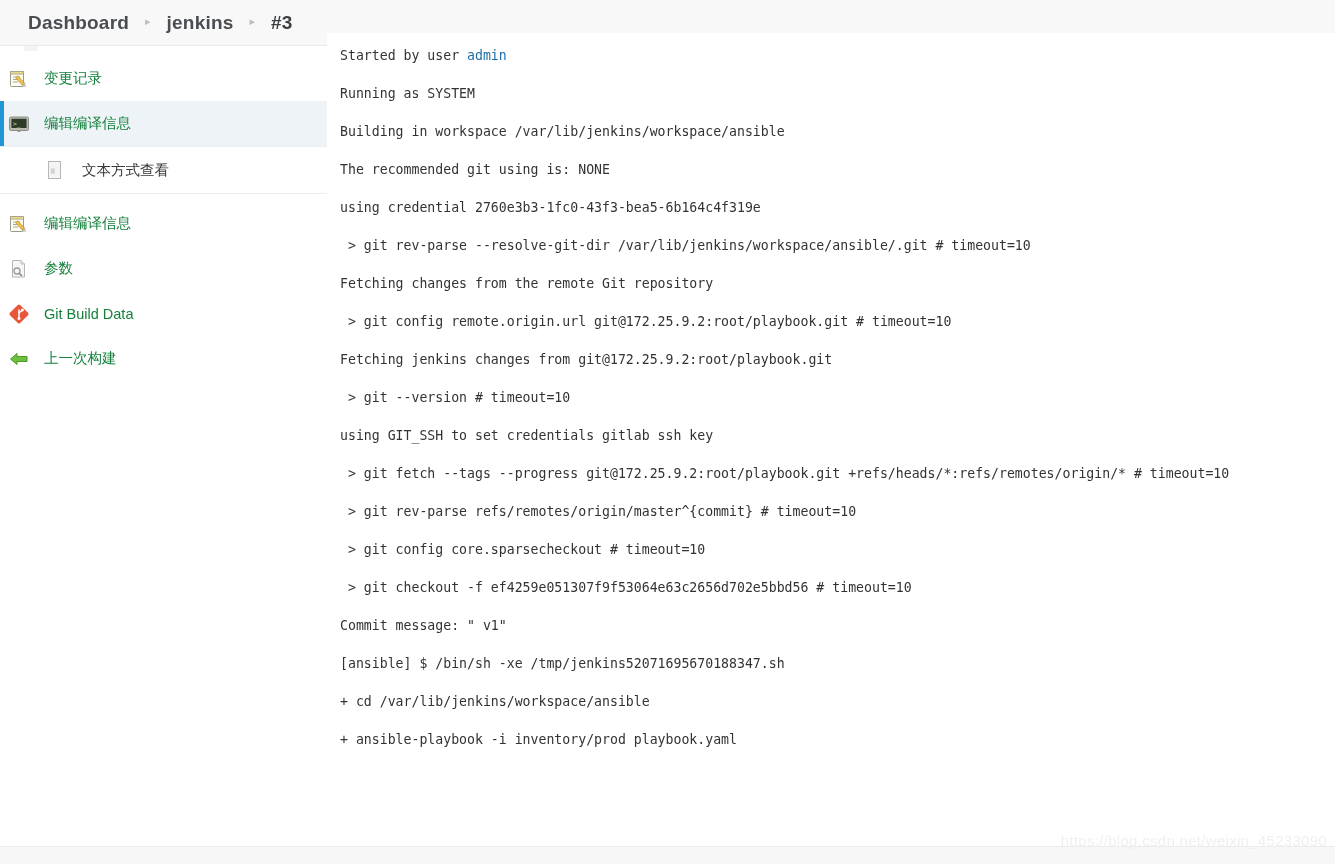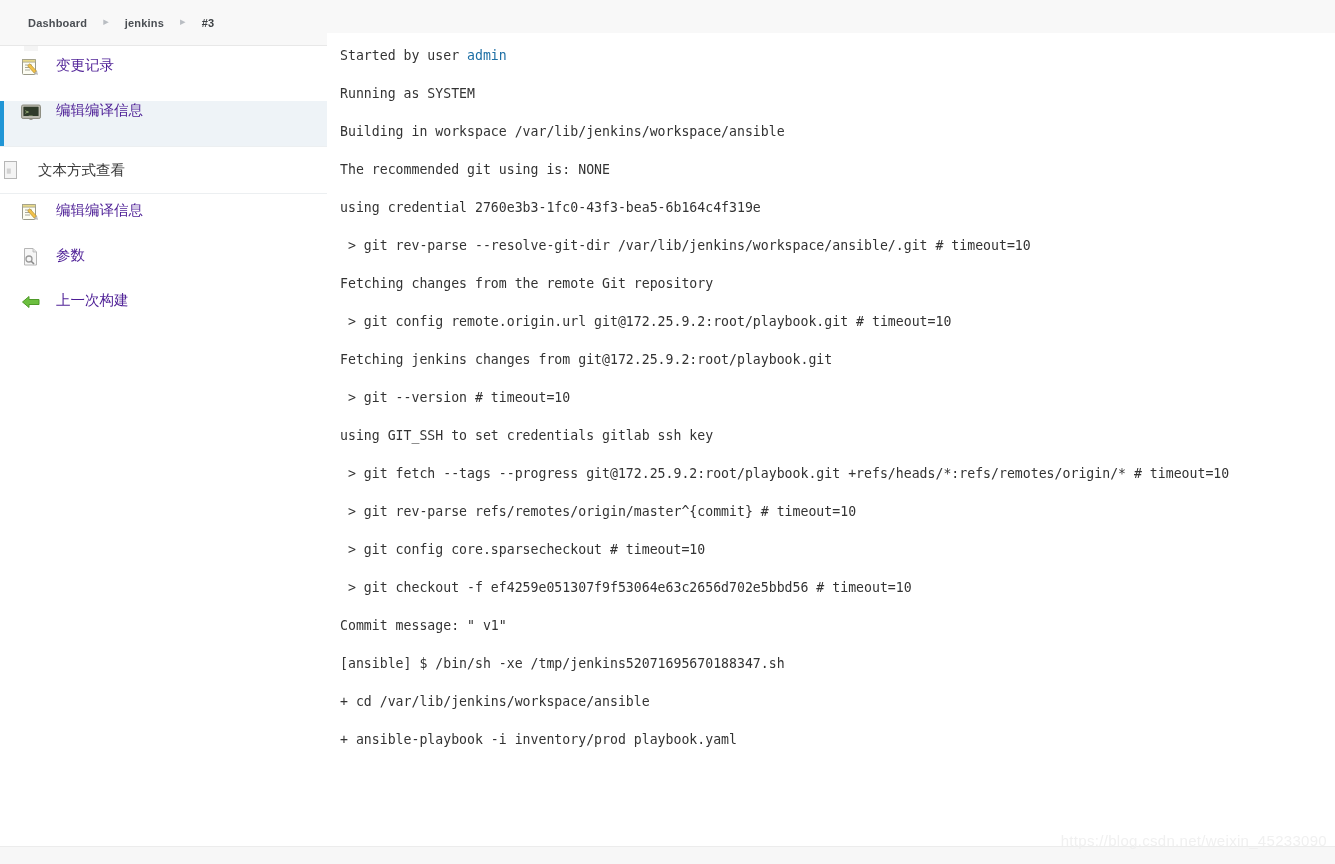--- a/index.html
+++ b/index.html
@@ -14,21 +14,21 @@
 
   
   .breadcrumb-bar {
     position: absolute; left: 0; top: 0; width: 1335px; height: 46px;
     background: #f8f8f8;
     border-bottom: 1px solid #e8e8e8;
     display: flex; align-items: center;
     padding-left: 28px;
   }
   .crumb {
-    font-size: 11px; color: #4b4f54; letter-spacing: .2px;
+    font-size: 19px; color: #4b4f54; letter-spacing: .2px;
     font-weight: 600;
   }
   .crumb.link { font-weight: 600; color: #4a4e53; cursor: pointer; }
   .crumb.current { font-weight: 700; color: #3c4043; }
   .crumb-sep {
     display: inline-block; margin: 0 16px; color: #b9bdc2; font-size: 11px;
     transform: translateY(-1px);
   }
 
   
@@ -38,39 +38,40 @@
     border-right: 1px solid #e4e4e4;
     overflow: hidden;
   }
   .side-clip-top { height: 10px; position: relative; overflow: hidden; }
   .side-clip-top .ghost-icon {
     position: absolute; left: 22px; top: -12px; width: 20px; height: 20px;
     opacity: .22;
   }
   .side-item {
     position: relative;
-    display: flex; 
+    display: flex; align-items: center;
     height: 45px;
-    padding-left: 20px;
+    padding-left: 8px;
     font-size: 14.5px;
-    color: #4c1d95;
+    color: #15803d;
     cursor: pointer;
   }
   .side-item .label { margin-left: 14px; white-space: nowrap; }
   .side-item.selected {
     background: #eef3f7;
   }
   .side-item.selected::before {
     content: ""; position: absolute; left: 0; top: 0; bottom: 0; width: 4px;
     background: #2196d6;
   }
   .side-sub {
     position: relative;
     display: flex; align-items: center;
     height: 48px;
+    padding-left: 44px;
     font-size: 14.5px; color: #3a3a3a;
     border-top: 1px solid #eceff1;
     border-bottom: 1px solid #eceff1;
     cursor: pointer;
   }
   .side-sub .label { margin-left: 16px; }
   .spacer-8 { height: 7px; }
 
   
   .icn { width: 22px; height: 22px; display: inline-block; flex: none;
@@ -196,20 +197,34 @@
         <svg width="22" height="22" viewBox="0 0 22 22">
           <path d="M4.5 2.5 h8.5 l3.5 3.5 v13 h-12 z" fill="#f6f6f6" stroke="#b6b6b6" stroke-width="1"></path>
           <path d="M13 2.5 v3.5 h3.5" fill="#e2e2e2" stroke="#b6b6b6" stroke-width=".8"></path>
           <circle cx="9" cy="13" r="3" fill="none" stroke="#9a9a9a" stroke-width="1.3"></circle>
           <line x1="11.2" y1="15.2" x2="14" y2="18" stroke="#8a8a8a" stroke-width="1.6"></line>
         </svg>
       </span>
       <span class="label">参数</span>
     </div>
 
+    <div class="side-item">
+      <span class="icn">
+        <svg width="22" height="22" viewBox="0 0 22 22">
+          <rect x="3.8" y="3.8" width="14.4" height="14.4" rx="1.6" fill="#e8553a" transform="rotate(45 11 11)"></rect>
+          <g stroke="#ffffff" stroke-width="1.5" fill="none" stroke-linecap="round">
+            <line x1="11" y1="7" x2="11" y2="15.4"></line>
+            <line x1="11" y1="10" x2="14.2" y2="7.2"></line>
+          </g>
+          <circle cx="14.4" cy="7" r="1.5" fill="#ffffff"></circle>
+          <circle cx="11" cy="15.5" r="1.5" fill="#ffffff"></circle>
+        </svg>
+      </span>
+      <span class="label">Git Build Data</span>
+    </div>
 
     <div class="side-item">
       <span class="icn">
         <svg width="22" height="22" viewBox="0 0 22 22">
           <path d="M2.5 11 L9 5.5 L9 8.5 L19 8.5 L19 13.5 L9 13.5 L9 16.5 Z" fill="#6cbf3f" stroke="#4e9a28" stroke-width="1" stroke-linejoin="round"></path>
         </svg>
       </span>
       <span class="label">上一次构建</span>
     </div>
 

